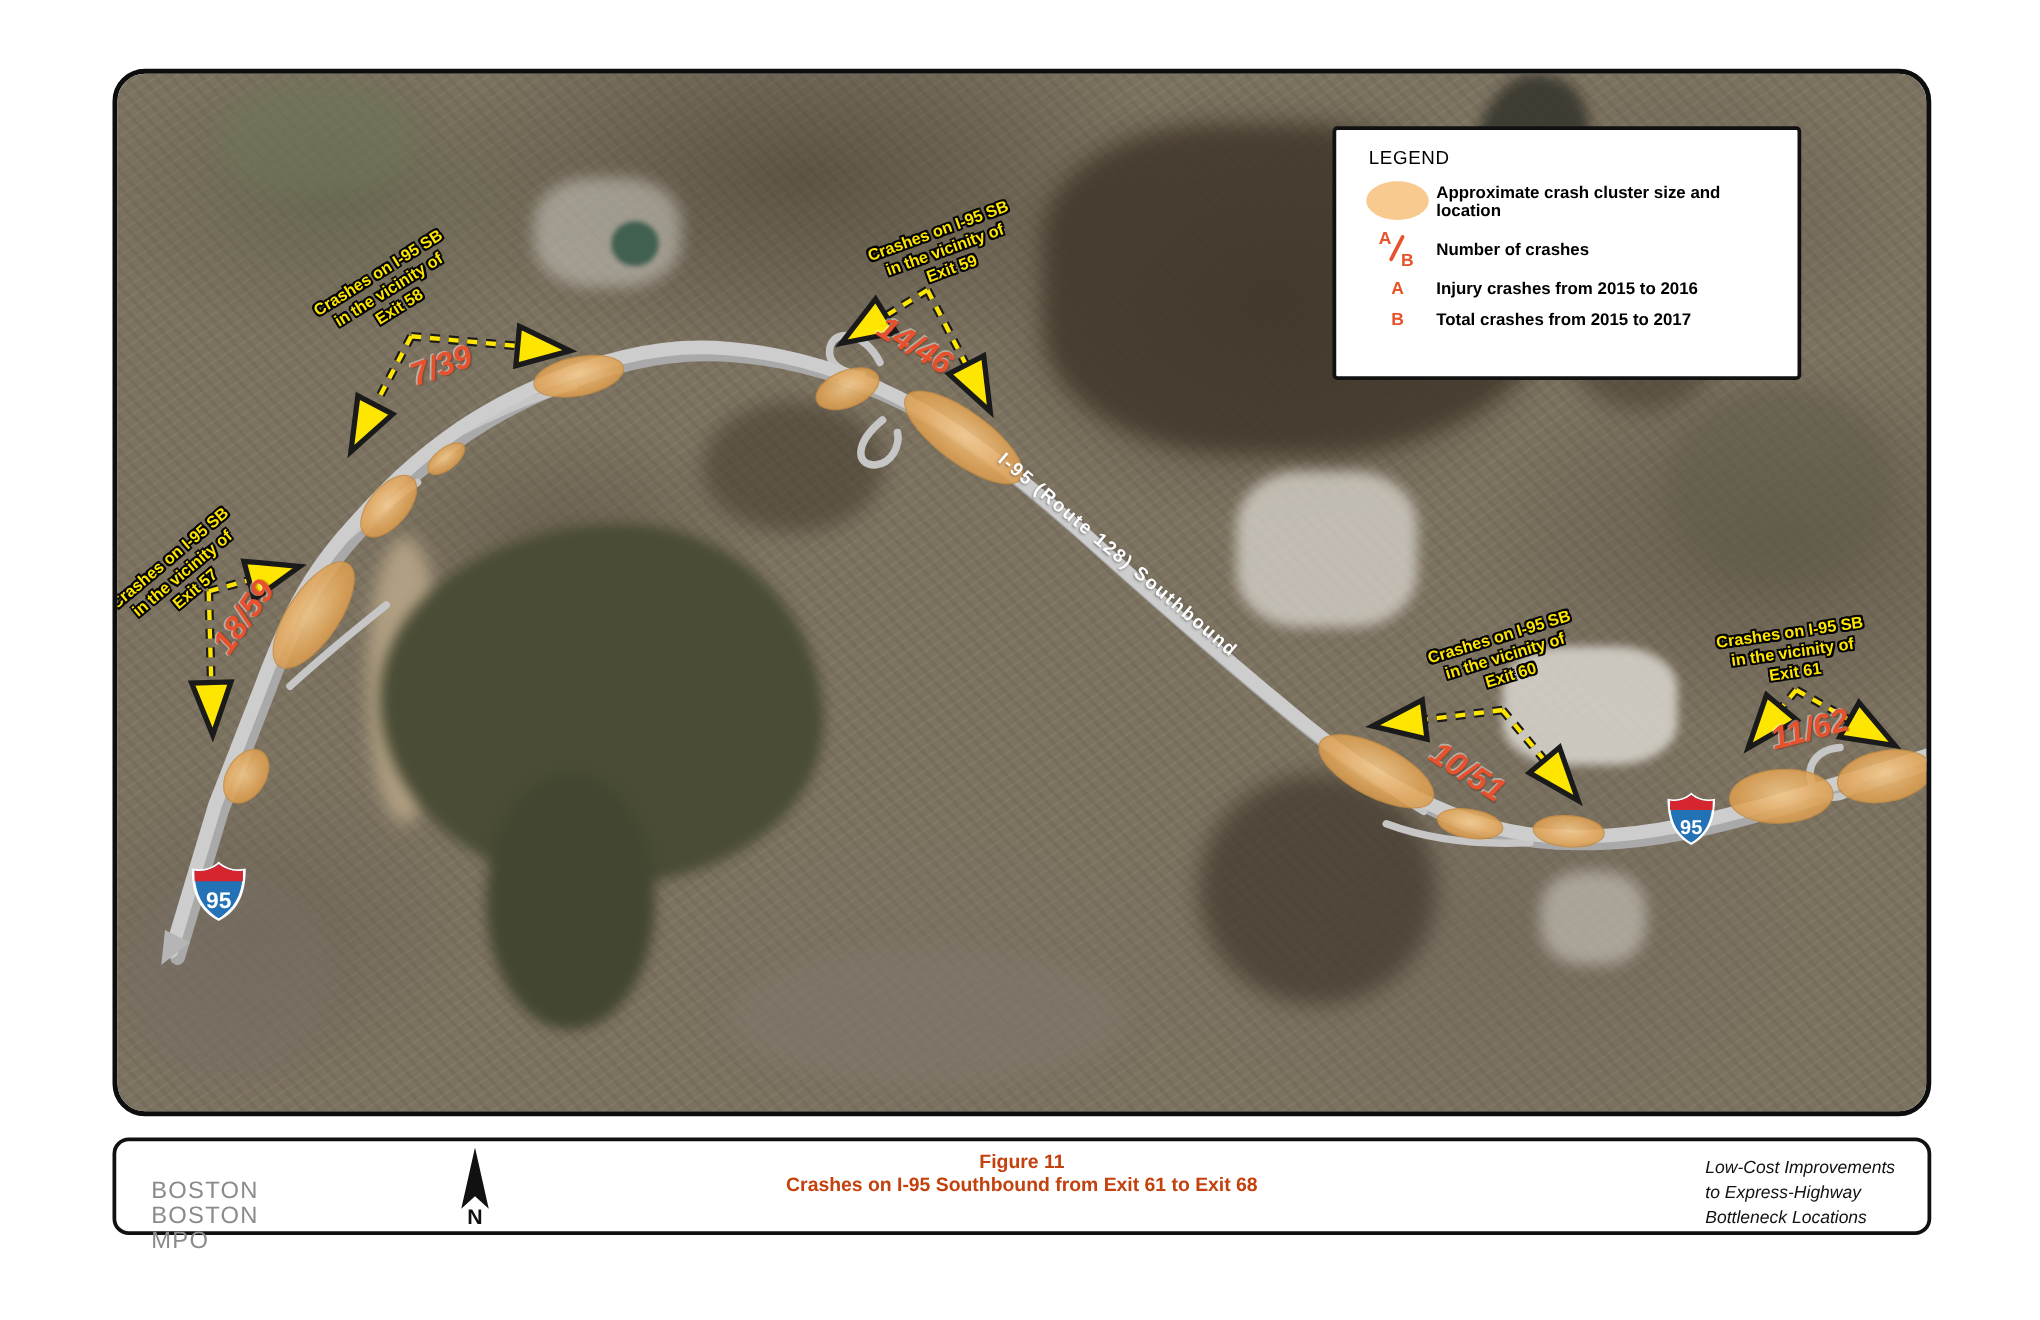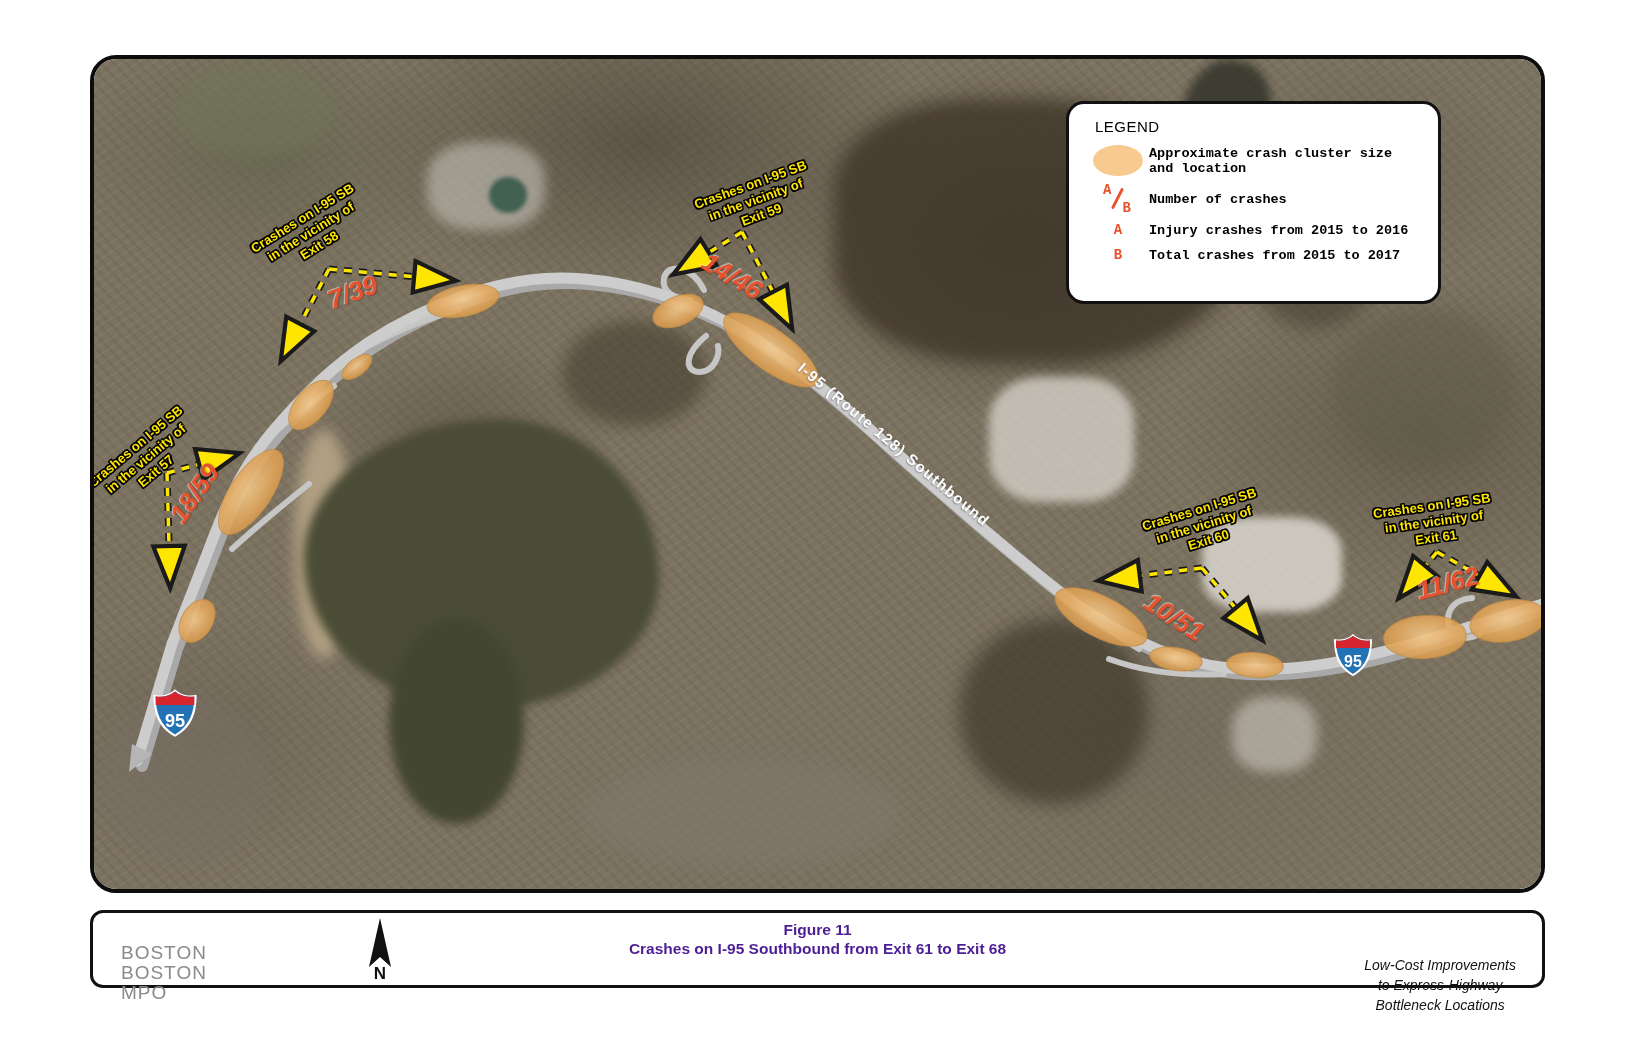--- a/index.html
+++ b/index.html
@@ -39,42 +39,42 @@
     font-size:13px;font-weight:bold;line-height:16px;white-space:nowrap;
     text-shadow:-1.5px -1.5px 0 #000,1.5px -1.5px 0 #000,-1.5px 1.5px 0 #000,1.5px 1.5px 0 #000,
                 0 -1.5px 0 #000,0 1.5px 0 #000,-1.5px 0 0 #000,1.5px 0 0 #000;}
   .crashnum{position:absolute;width:90px;text-align:center;z-index:7;color:#e8512e;
     font-size:26px;font-weight:bold;font-style:italic;white-space:nowrap;
     text-shadow:-1px -1px 0 rgba(255,255,255,.45),1px 1px 1px rgba(90,30,5,.35);}
   .shield{position:absolute;z-index:5;}
   svg text{font-family:"Liberation Sans",sans-serif;}
   
   .legend{position:absolute;left:972px;top:42px;width:375px;height:203px;z-index:10;
-    background:#fff;border:3px solid #111;border-radius:18px;box-sizing:border-box;
+    background:#fff;border:3px solid #111;border-radius:4px;box-sizing:border-box;
     padding:12px 18px 10px 18px;}
   .legend-title{font-size:15px;letter-spacing:.5px;color:#000;margin:2px 0 10px 8px;}
-  .legend-grid{display:grid;grid-template-columns:62px 1fr;row-gap:9px;align-items:center;font-family:Liberation Mono, monospace;}
+  .legend-grid{display:grid;grid-template-columns:62px 1fr;row-gap:9px;align-items:center;}
   .legend-label{font-size:13.5px;font-weight:bold;color:#000;}
   .sw-ellipse{width:50px;height:31px;border-radius:50%;background:#f8ca8f;margin:0 auto;}
   .ab{position:relative;width:32px;height:28px;margin:0 auto;color:#e8522a;font-weight:bold;}
   .ab .a{position:absolute;left:1px;top:-3px;font-size:14px;}
   .ab .b{position:absolute;right:3px;bottom:-3px;font-size:14px;}
   .ab .slash{position:absolute;left:14px;top:2px;width:3px;height:23px;background:#e8522a;
     transform:rotate(27deg);border-radius:2px;}
   .sym-letter{font-size:14px;font-weight:bold;color:#e8522a;text-align:center;}
   
   .footer{position:absolute;left:90px;top:910px;width:1455px;height:78px;border:3px solid #111;
     border-radius:13px;box-sizing:border-box;background:#fff;}
   .footer-org{position:absolute;left:28px;top:8px;font-size:19px;line-height:20px;
     color:#8a8a8a;letter-spacing:1px;margin-top:22px;}
   .north{position:absolute;left:272px;top:4px;width:30px;height:66px;}
   .footer-title{position:absolute;left:0;right:0;top:7px;text-align:center;font-weight:bold;
-    font-size:15.5px;line-height:19px;color:#4c1d95;}
-  .footer-project{position:absolute;right:26px;top:10px;text-align:center;font-style:italic;
-    font-size:14px;line-height:20px;color:#111;margin-top:32px;}
+    font-size:15.5px;line-height:19px;color:#c2410c;}
+  .footer-project{position:absolute;right:26px;top:10px;text-align:left;font-style:italic;
+    font-size:14px;line-height:20px;color:#111;}
 </style>
 </head>
 <body>
 
 <div class="page">
 
   <div class="map-frame">
 
     <div class="map-bg">
       <div class="patch" style="left:200px;top:370px;width:60px;height:230px;background:#b09f82;filter:blur(7px);border-radius:50%;"></div>

